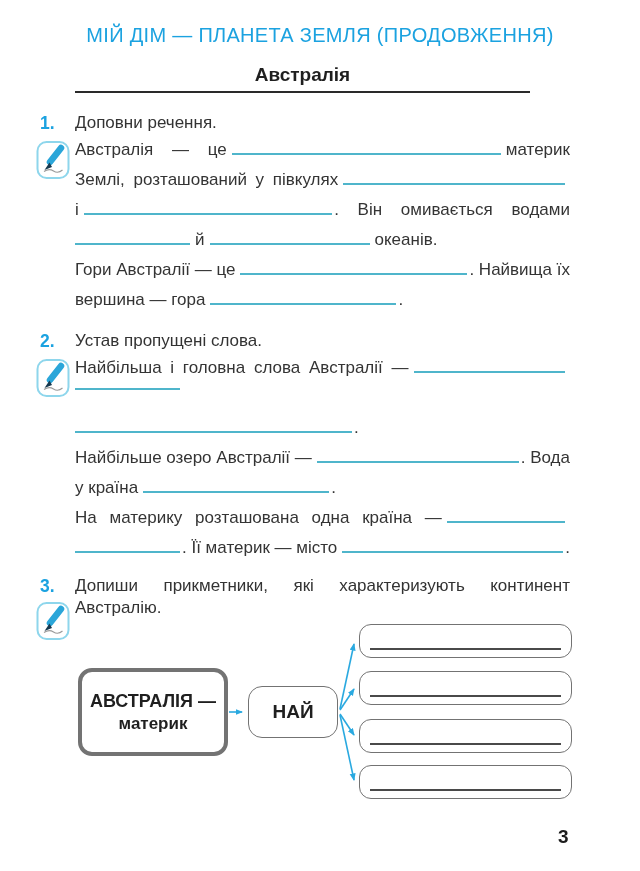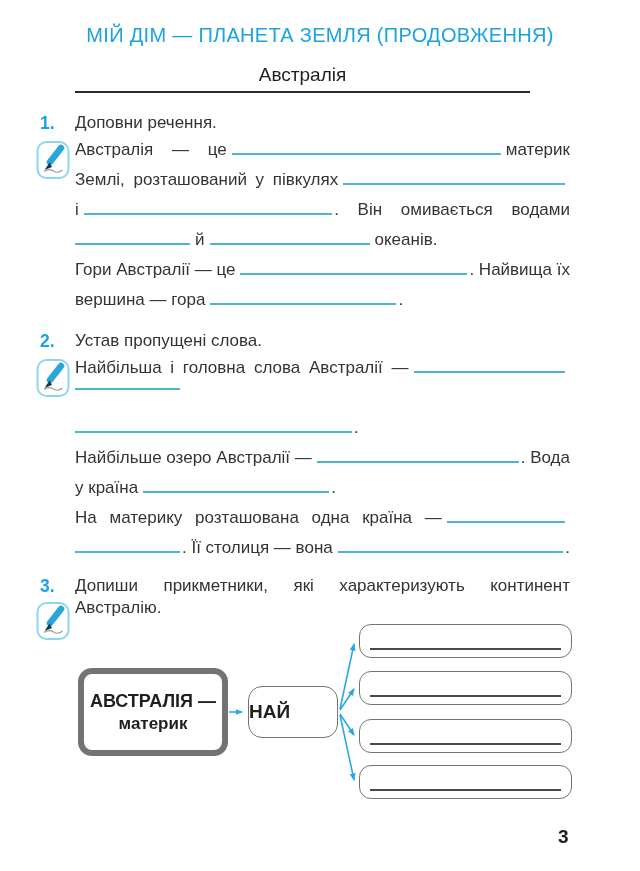--- a/index.html
+++ b/index.html
@@ -18,21 +18,21 @@
     text-align:center;
     font-size:20px; font-weight:400; letter-spacing:0.3px;
     color:#1ba2e0;
   }
   .subtitle-wrap {
     position:absolute; top:64px; left:75px; width:455px;
     text-align:center;
     border-bottom:2px solid #2a2a2a;
     padding-bottom:5px;
   }
-  .subtitle { font-size:19px; font-weight:normal; color:#1f1f1f; }
+  .subtitle { font-size:19px; font-weight:bold; color:#1f1f1f; }
 
   
   .exercise { position:absolute; left:40px; width:530px; }
   #ex1 { top:112px; }
   #ex2 { top:330px; }
   #ex3 { top:575px; }
 
   .ex-head { display:flex; line-height:22px; }
   .ex-num  { flex:0 0 35px; font-weight:bold; font-size:17.5px; color:#1ba2e0; }
   .ex-prompt { font-size:17px; color:#333; flex:1 1 auto; }
@@ -64,32 +64,32 @@
   .ws14 { word-spacing:14px; }
 
   .ex3-prompt-lines { flex:1 1 auto; font-size:17px; color:#333; }
   .ex3-p1 { text-align:justify; text-align-last:justify; line-height:22px; }
   .ex3-p2 { line-height:22px; }
 
   
   .diagram { position:absolute; top:618px; left:0; width:640px; height:220px; }
   .dbox {
     position:absolute; background:#fff;
-    border:6px solid #737373; border-radius:14px;
+    border:4px solid #737373; border-radius:14px;
   }
   .main-box {
     left:78px; top:50px; width:150px; height:88px;
     display:flex; flex-direction:column; justify-content:center; align-items:center;
     font-weight:bold; color:#1f1f1f;
     font-size:18px; line-height:1.25;
   }
   .main-box .sub { font-size:17px; }
   .naj-box {
     left:248px; top:68px; width:90px; height:52px;
-    display:flex; align-items:center;
+    display:flex; justify-content:center; align-items:center;
     font-weight:bold; font-size:19px; color:#1f1f1f;
     border-width:1.5px;
   }
   .ans-box {
     left:359px; width:213px; height:34px;
     border-width:1.5px; border-radius:12px;
   }
   .ans-box .write-line {
     position:absolute; left:10px; right:10px; bottom:7px;
     border-bottom:2px solid #4a4a4a;
@@ -193,21 +193,21 @@
       <span>у країна</span>
       <span class="blank w190 tight-r"></span>
       <span>.</span>
     </div>
     <div class="line">
       <span class="ws8">На материку розташована одна країна —</span>
       <span class="blank"></span>
     </div>
     <div class="line">
       <span class="blank first w105 tight-r"></span>
-      <span>. Її столиця — вона</span>
+      <span>. Її материк — місто</span>
       <span class="blank tight-r"></span>
       <span>.</span>
     </div>
   </div>
 </div>
 
 <div class="exercise" id="ex3">
   <div class="ex-head">
     <span class="ex-num">3.</span>
     <div class="ex3-prompt-lines">

